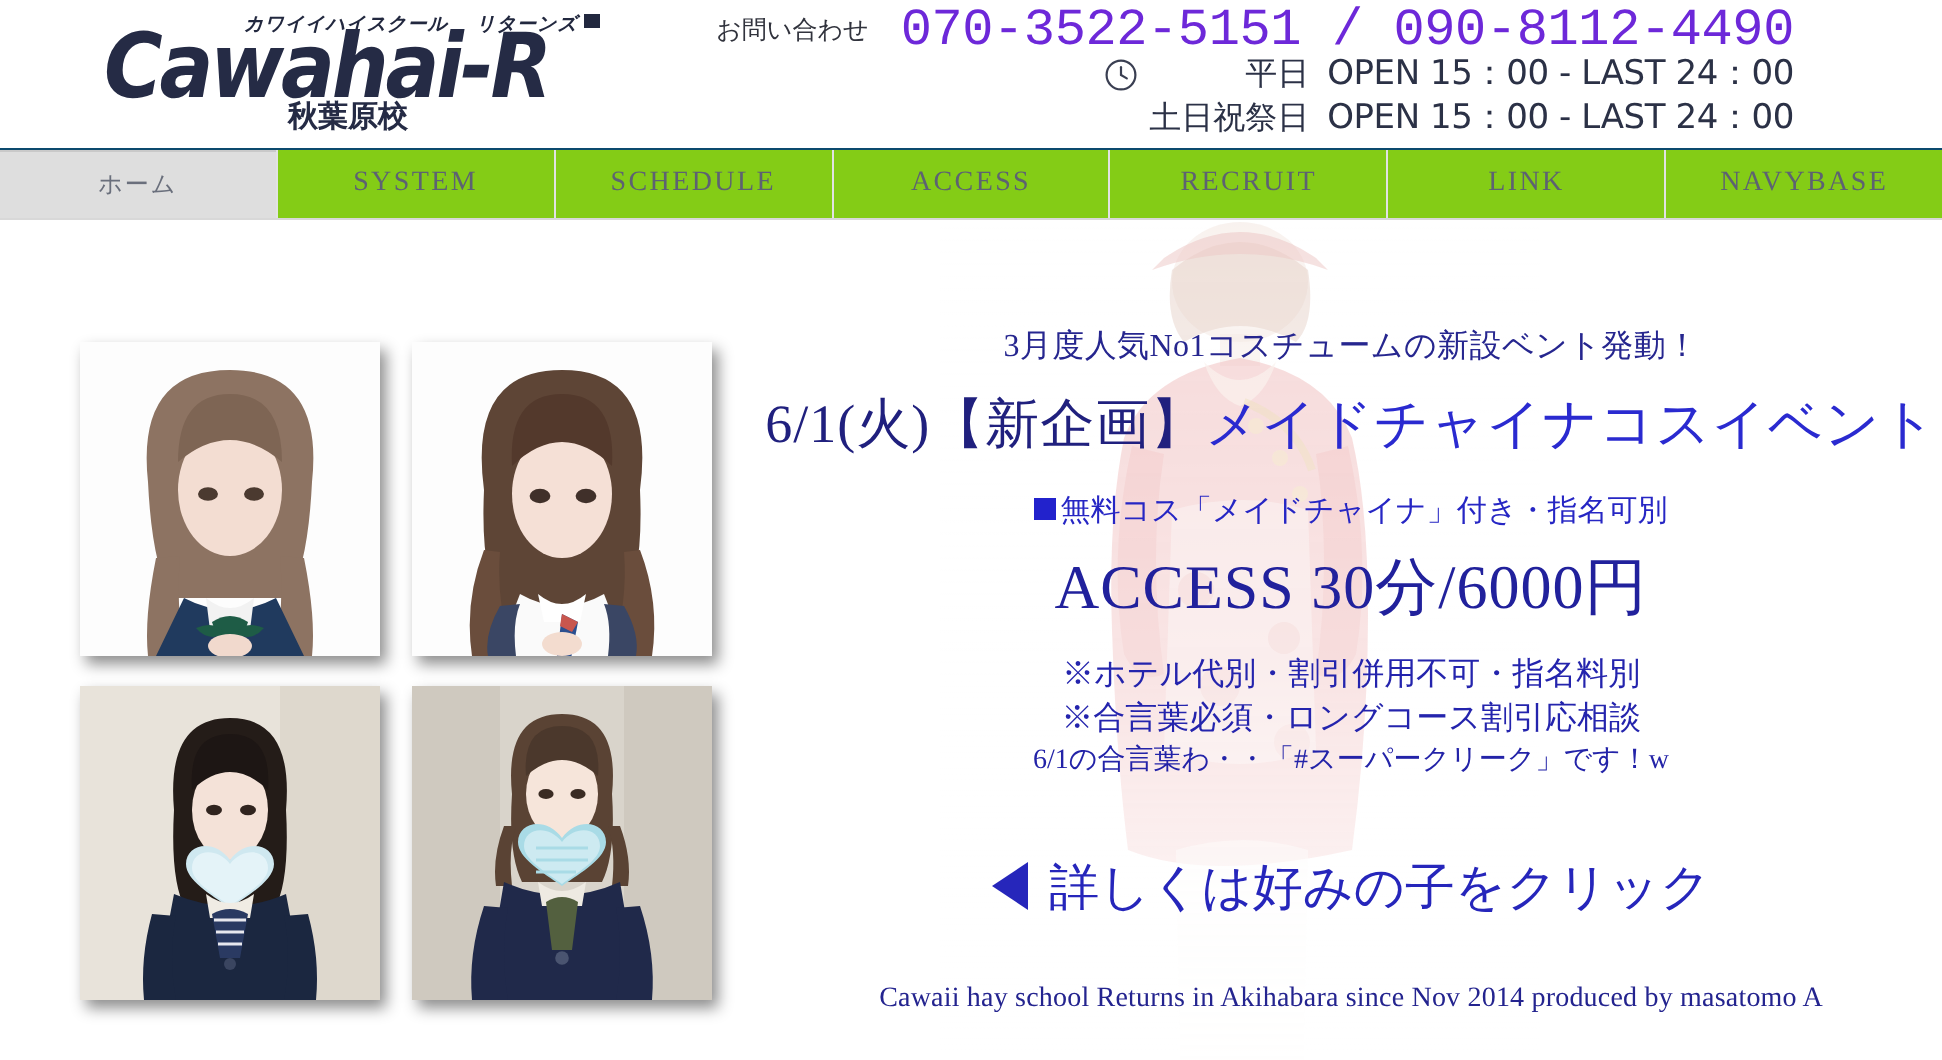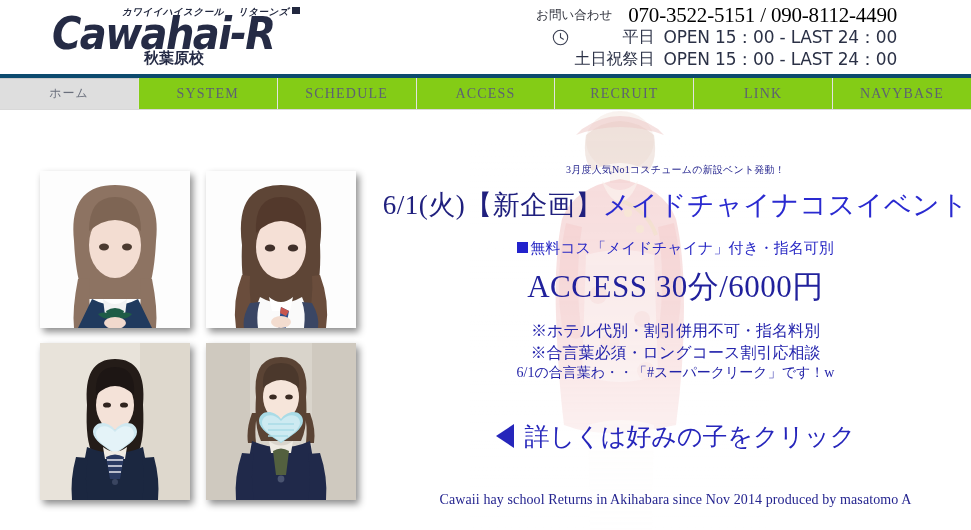--- a/index.html
+++ b/index.html
@@ -90,23 +90,23 @@
     height: 22px;
     line-height: 22px;
   }
   .contact-label {
     font-family: "DejaVu Sans", sans-serif;
     font-size: 12.5px;
     color: #31333d;
     margin-right: 16px;
   }
   .contact-phone {
-    font-family: Liberation Serif, serif;
-    font-size: 21px;
-    color: #000000;
+    font-family: Liberation Mono, monospace;
+    font-size: 26px;
+    color: #6d28d9;
     letter-spacing: -0.2px;
   }
   .clock-icon {
     display: inline-block;
     width: 17px; height: 17px;
     margin-right: 54px;
     position: relative;
     flex: none;
   }
   .clock-icon svg { display: block; }
@@ -122,21 +122,21 @@
     color: #2b3146;
     letter-spacing: -0.2px;
   }
 
   
   .nav {
     position: absolute;
     left: 0; top: 74px;
     width: 971px; height: 36px;
     display: flex;
-    border-top: 4px solid #0c4a6e;
+    border-top: 1px solid #0c4a6e;
     border-bottom: 1px solid #d8d8d8;
     background: #fafafa;
   }
   .nav-item {
     flex: 1 1 0;
     display: flex;
     align-items: center;
     justify-content: center;
     font-family: "Liberation Serif", serif;
     font-size: 14px;
@@ -197,21 +197,21 @@
 
   
   .promo {
     position: absolute;
     left: 380px; top: 0px;
     width: 591px;
     text-align: center;
   }
   .promo-kicker {
     font-family: "Liberation Serif", serif;
-    font-size: 10px;
+    font-size: 16px;
     color: #26268f;
     letter-spacing: 0.2px;
     margin-top: 52px;
     white-space: nowrap;
   }
   .promo-title {
     font-family: "Liberation Serif", serif;
     font-size: 27px;
     color: #1f1f9e;
     letter-spacing: 0.5px;

